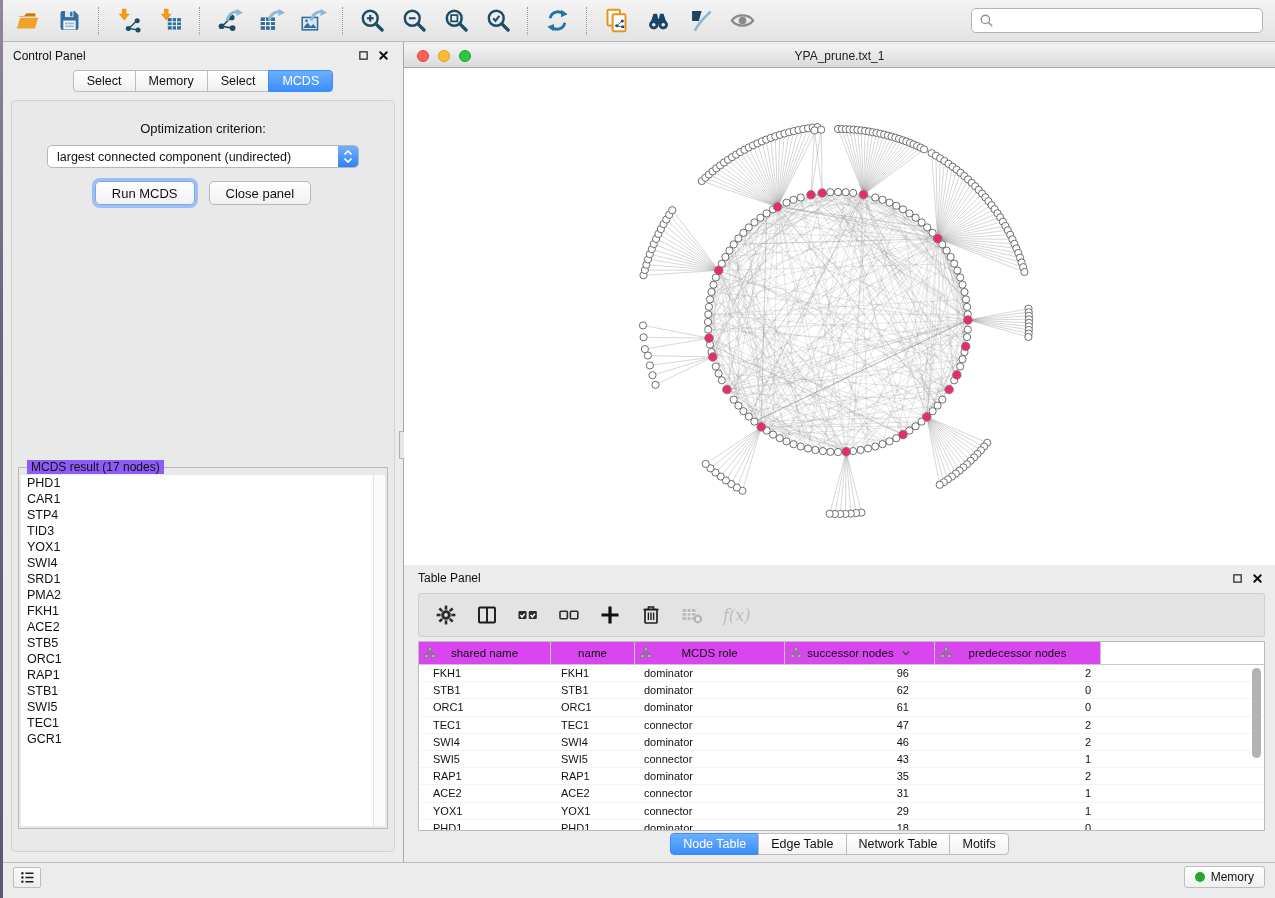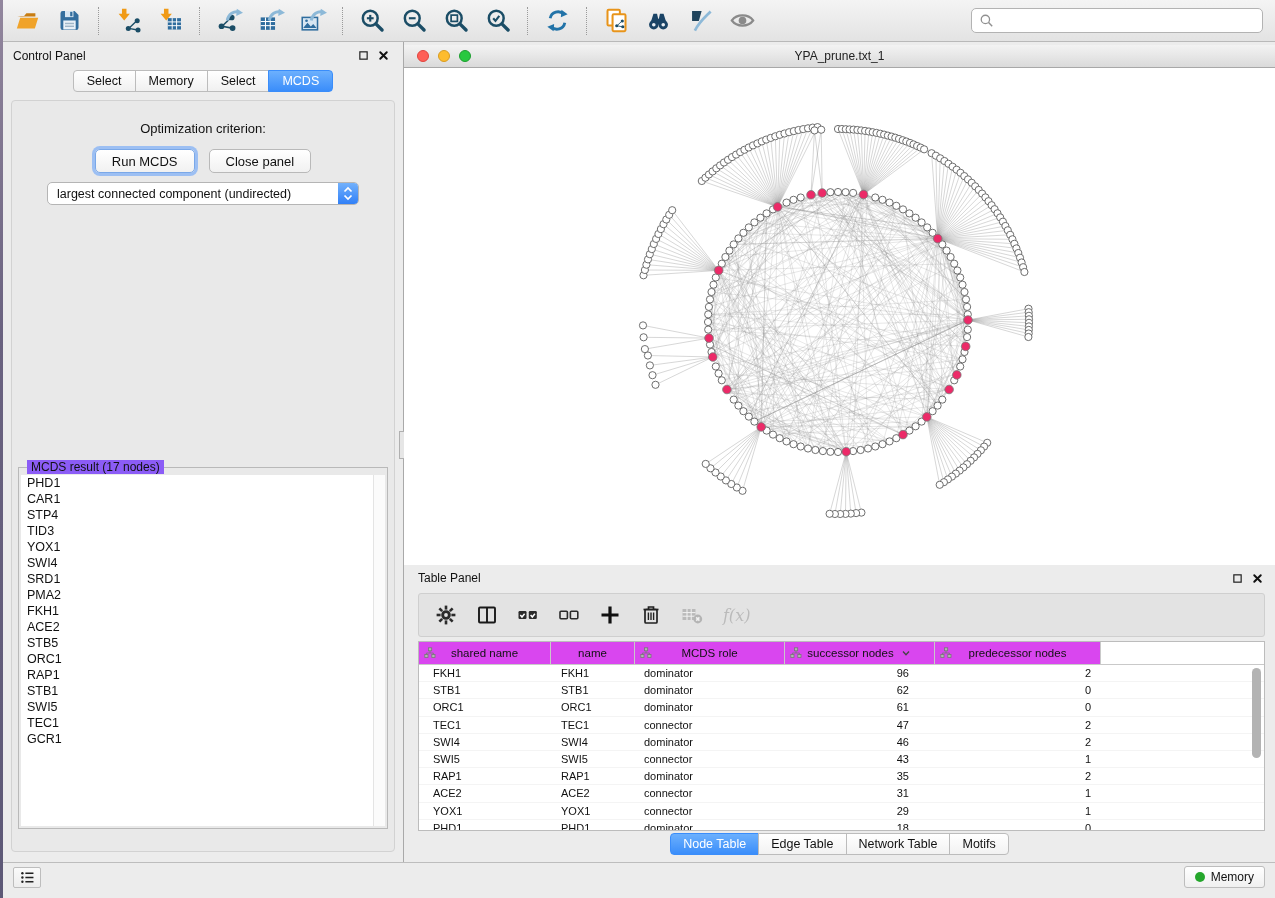--- a/index.html
+++ b/index.html
@@ -405,31 +405,31 @@
         </span>
     </div>
     <div id="cp-tabs" data-name="control-panel-tabs">
         <span class="ctab" data-name="tab-network">Select</span>
         <span class="ctab" data-name="tab-style">Memory</span>
         <span class="ctab" data-name="tab-select">Select</span>
         <span class="ctab active" data-name="tab-mcds">MCDS</span>
       </div>
     <div id="cp-content" data-name="mcds-tab-content">
       <div id="opt-label" data-name="optimization-criterion-label">Optimization criterion:</div>
-      <div id="btn-row">
-        <button class="mbtn focused" data-name="run-mcds-button">Run MCDS</button>
-        <button class="mbtn" data-name="close-panel-button-mcds">Close panel</button>
-      </div>
       <div id="opt-select" data-name="optimization-criterion-select">
         <span data-name="select-value">largest connected component (undirected)</span>
         <span id="opt-stepper" data-name="select-stepper-icon">
           <svg width="12" height="15" viewBox="0 0 12 15">
               <path d="M2.5 5.5 L6 2 L9.5 5.5 M2.5 9.5 L6 13 L9.5 9.5" stroke="#fff" stroke-width="1.7" fill="none"></path>
             </svg>
         </span>
+      </div>
+      <div id="btn-row">
+        <button class="mbtn focused" data-name="run-mcds-button">Run MCDS</button>
+        <button class="mbtn" data-name="close-panel-button-mcds">Close panel</button>
       </div>
       <div id="mcds-fieldset" data-name="mcds-result-fieldset">
         <span id="mcds-legend" data-name="mcds-result-title">MCDS result (17 nodes)</span>
         <div id="mcds-list" data-name="mcds-result-list">
           <div class="mcds-item" data-name="mcds-result-item">PHD1</div>
             <div class="mcds-item" data-name="mcds-result-item">CAR1</div>
             <div class="mcds-item" data-name="mcds-result-item">STP4</div>
             <div class="mcds-item" data-name="mcds-result-item">TID3</div>
             <div class="mcds-item" data-name="mcds-result-item">YOX1</div>
             <div class="mcds-item" data-name="mcds-result-item">SWI4</div>

